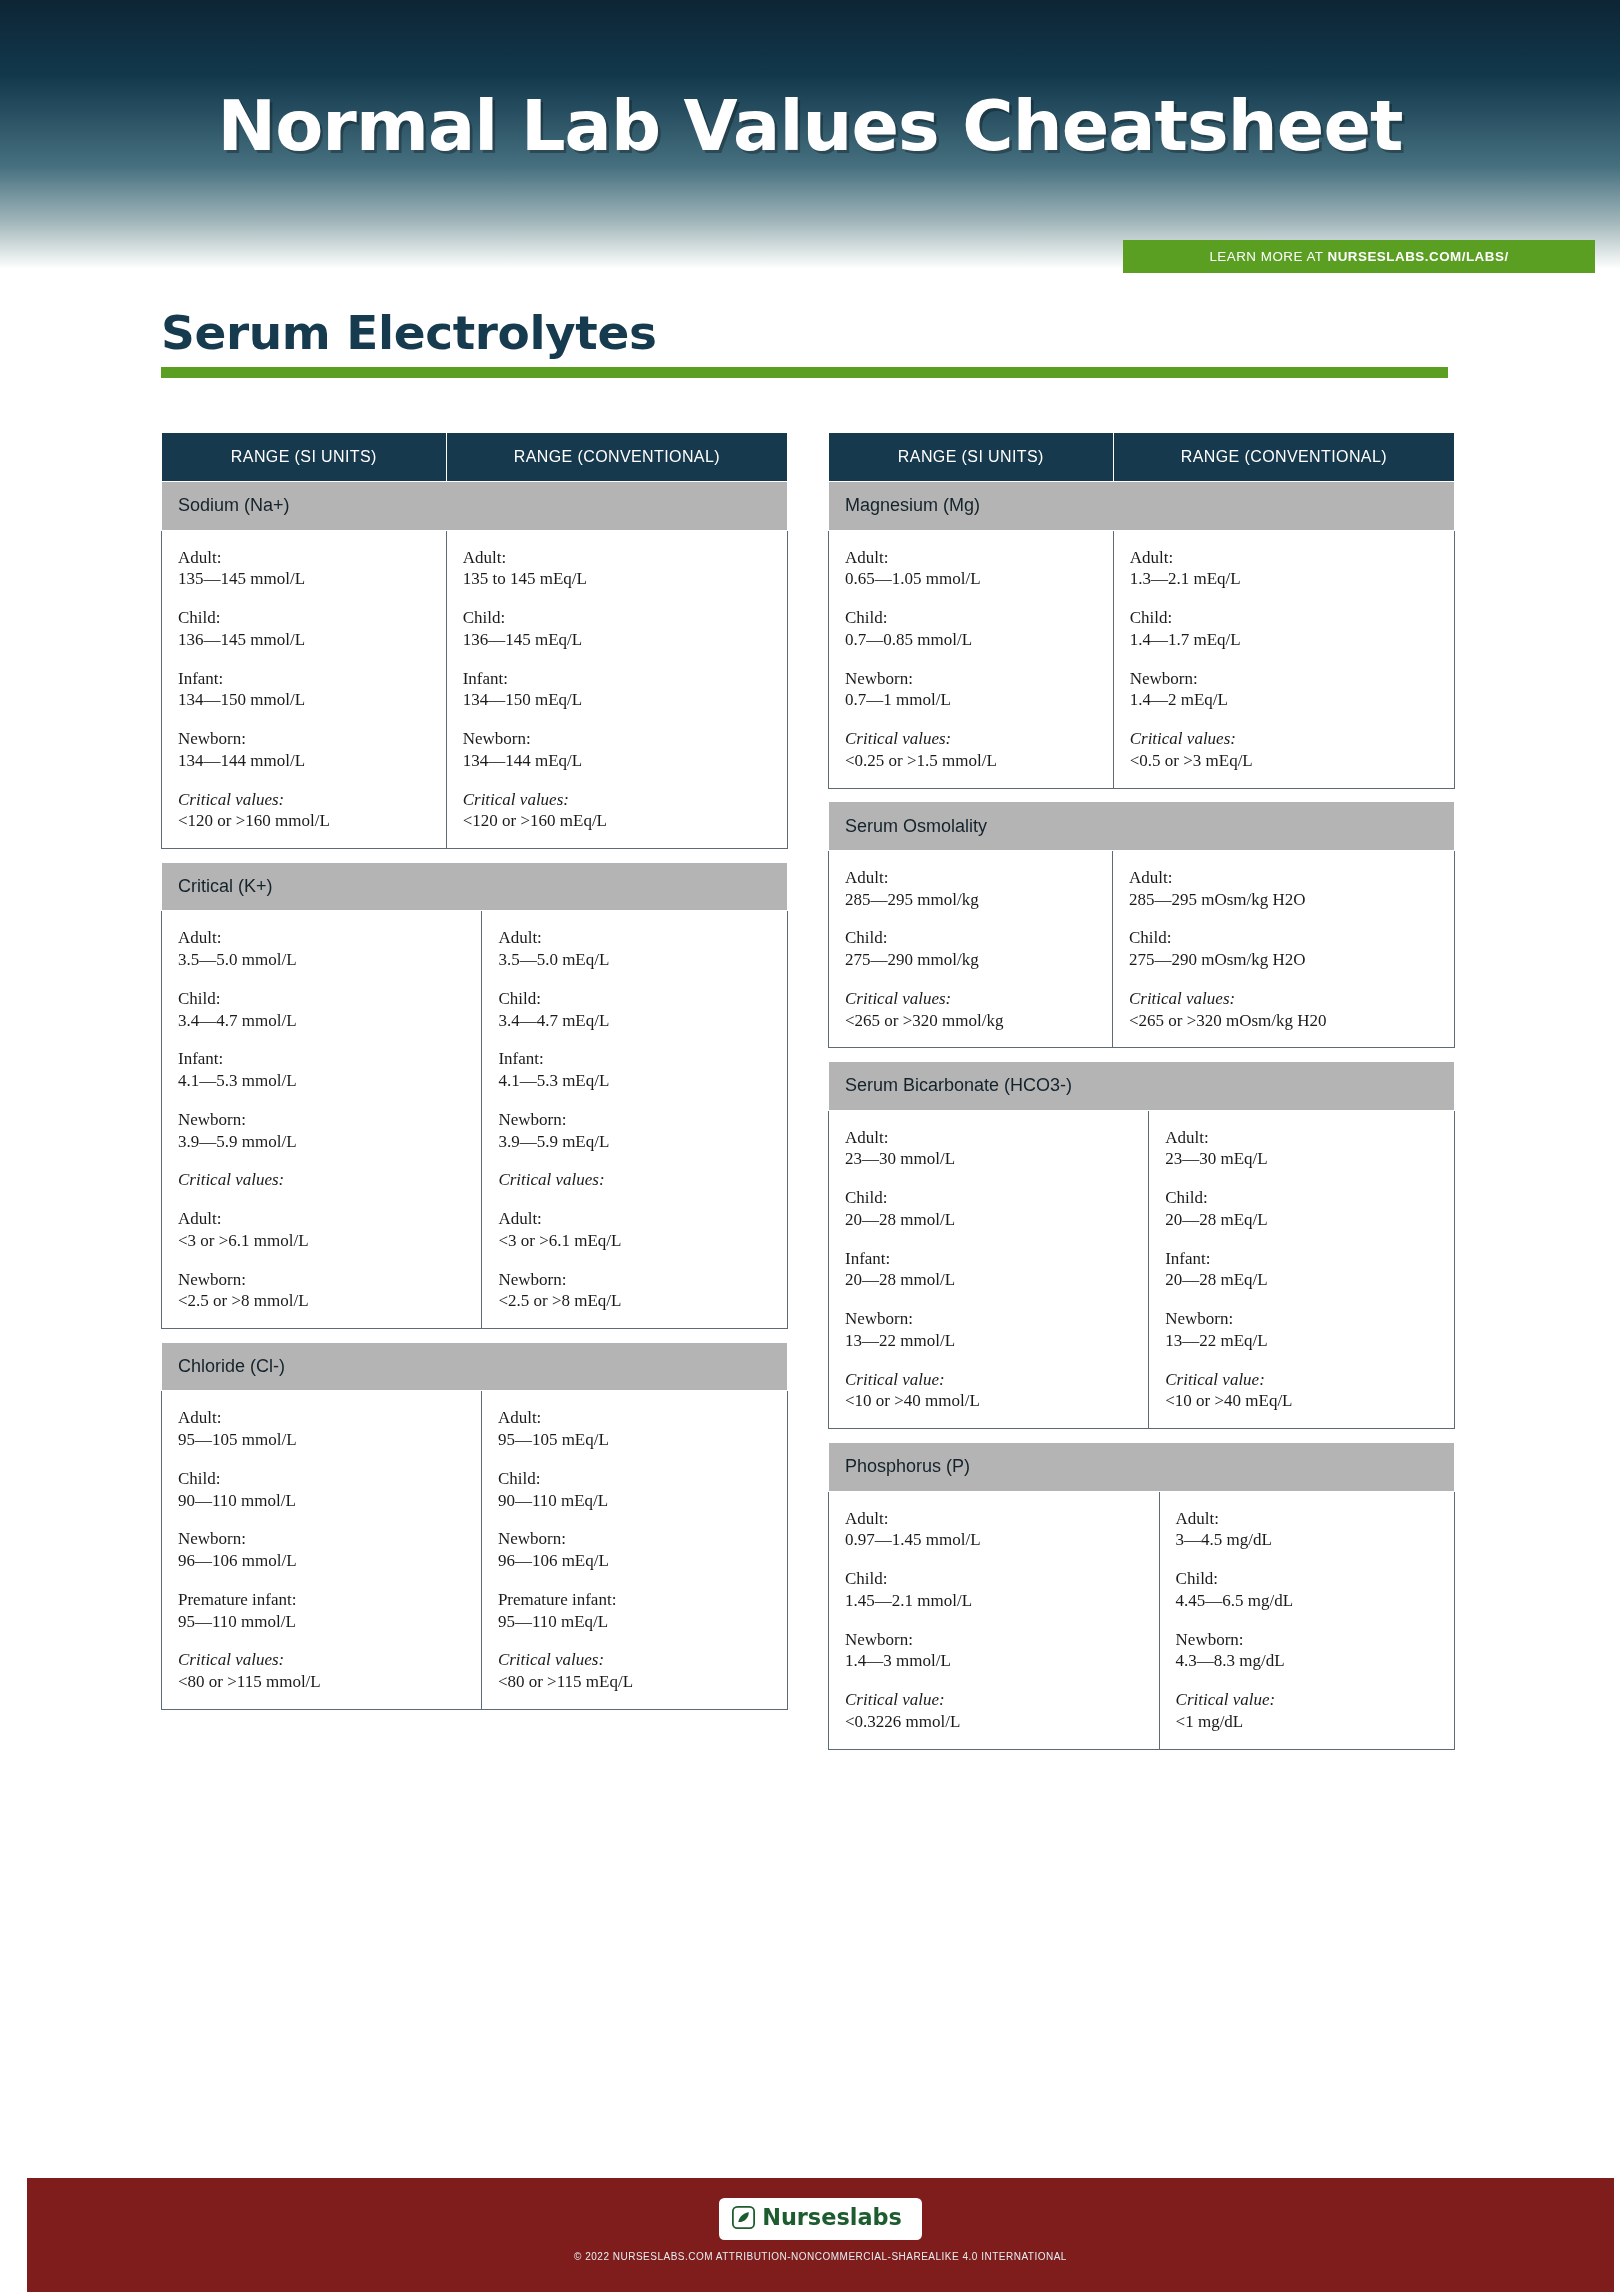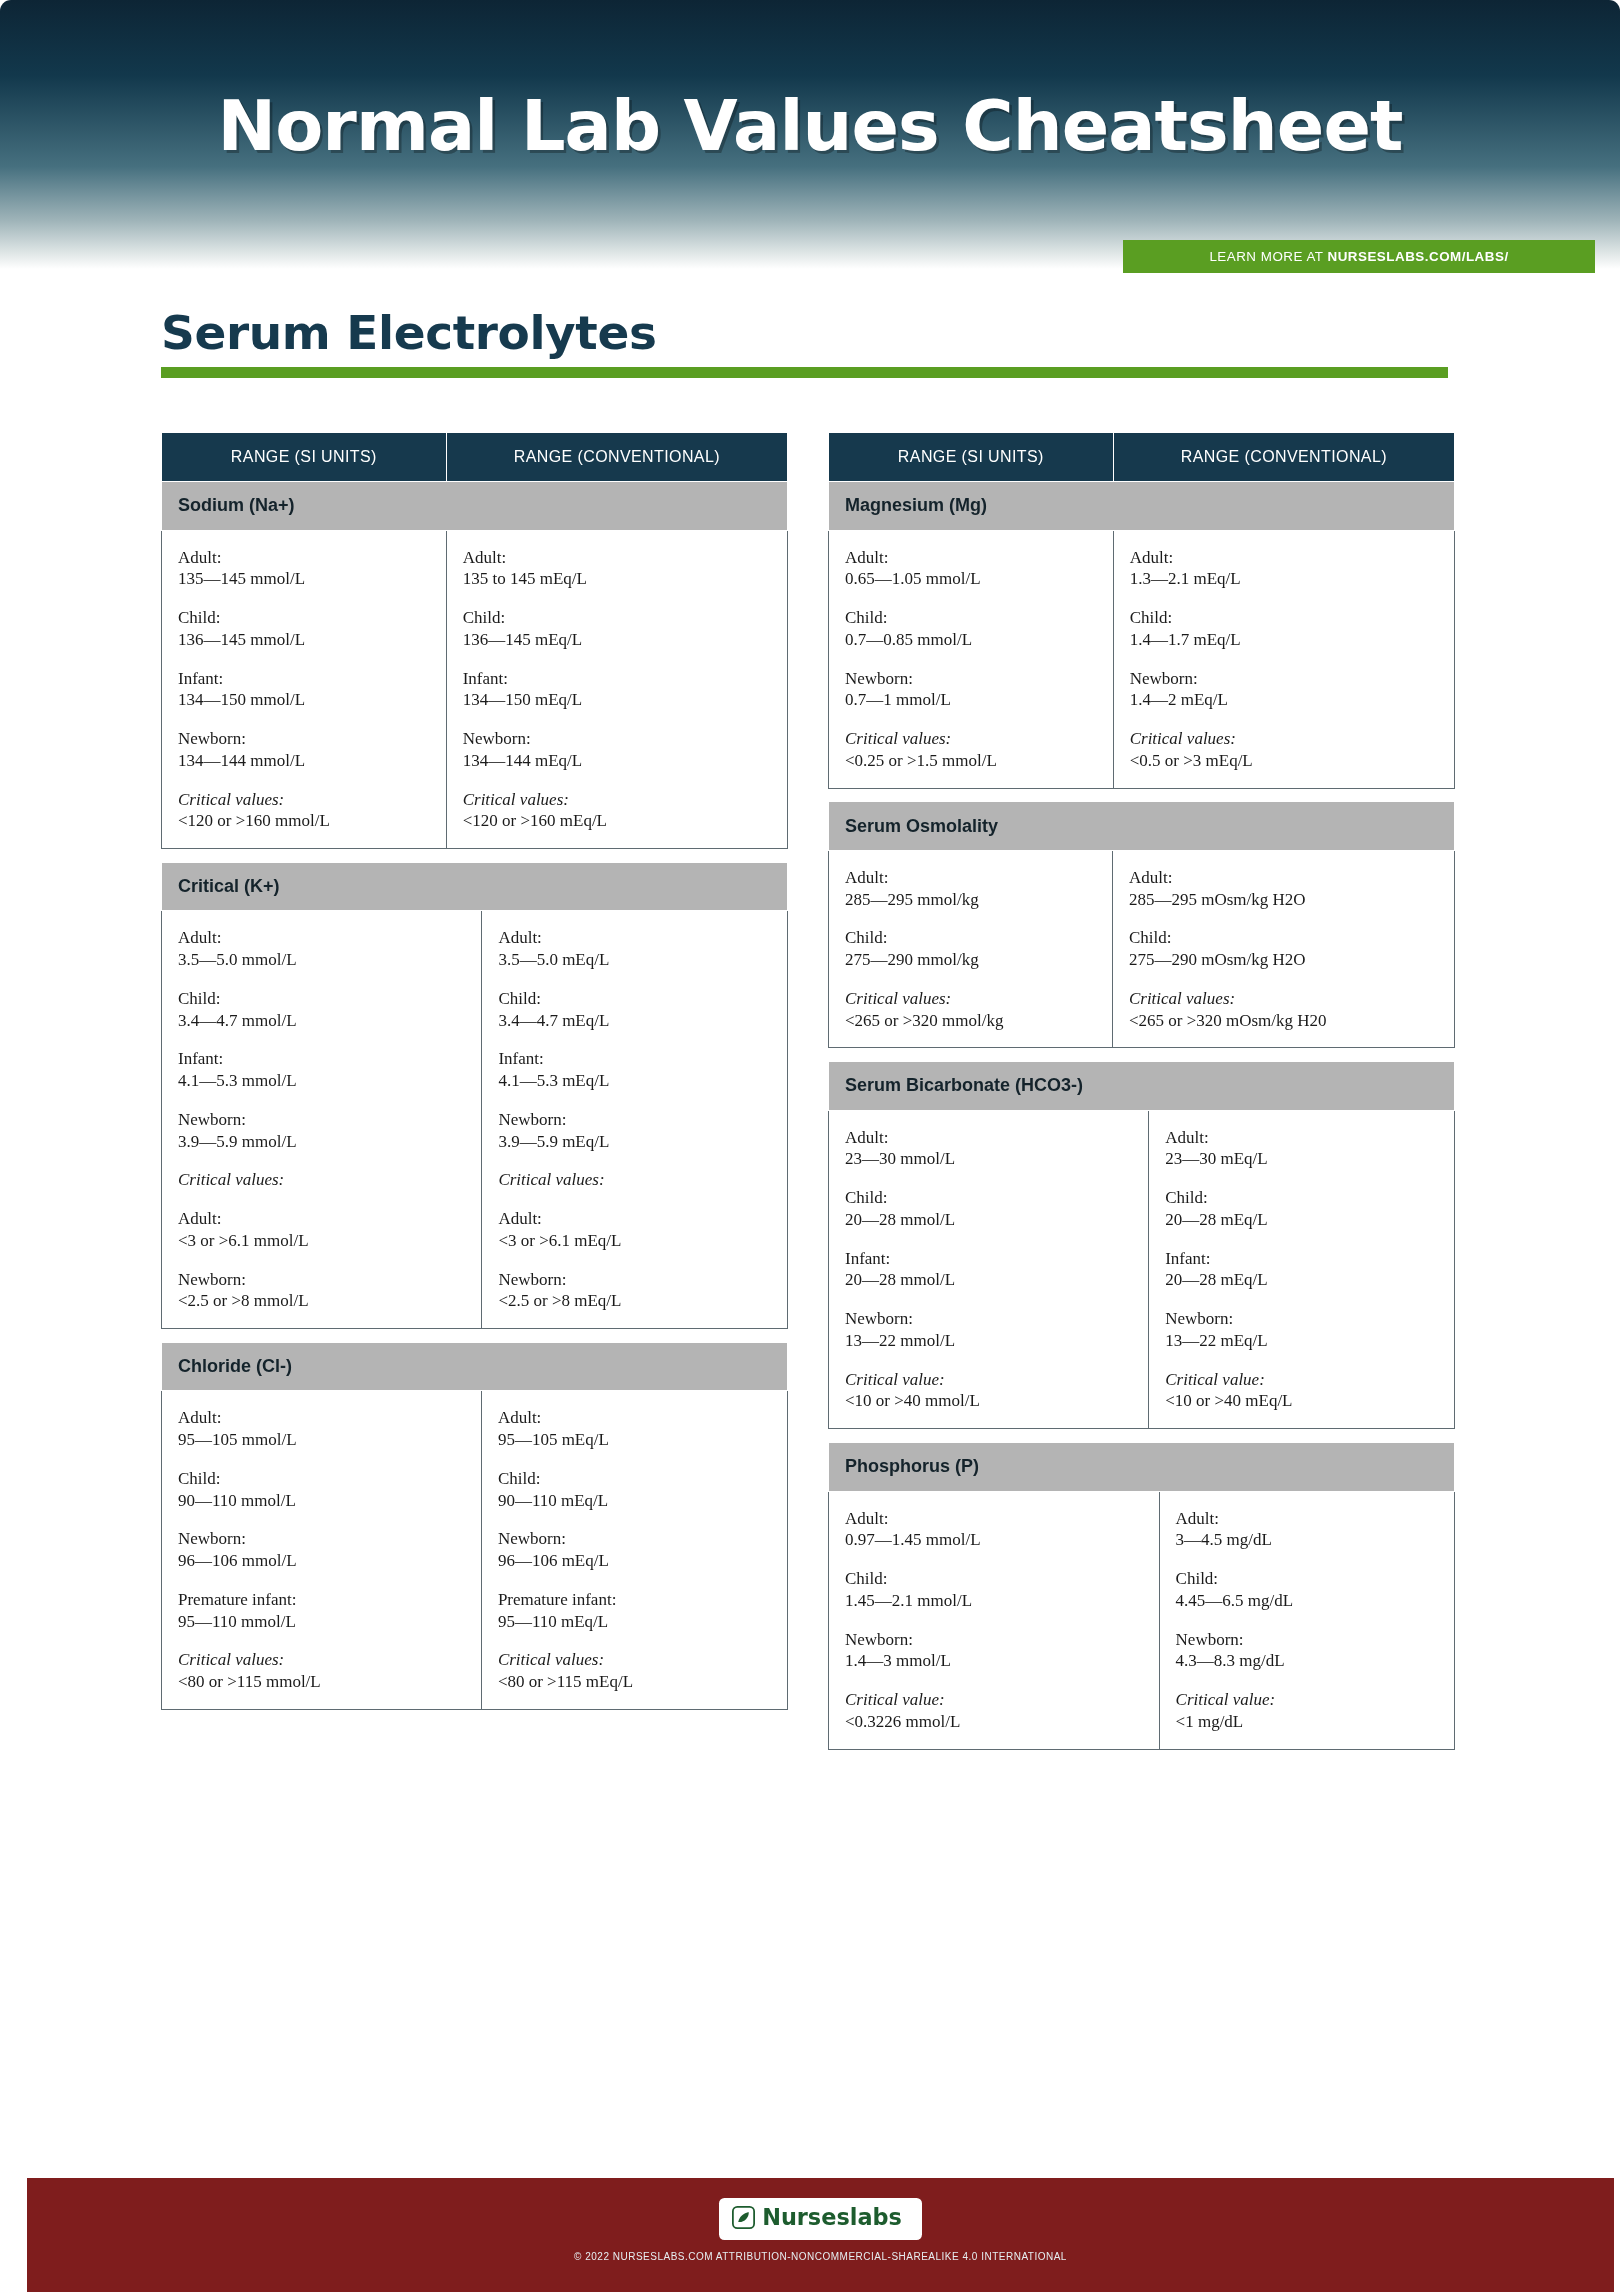--- a/index.html
+++ b/index.html
@@ -7,21 +7,20 @@
     margin: 0; padding: 0;
     background: #ffffff;
     font-family: "Liberation Sans", sans-serif;
   }
   .page {
     position: relative;
     width: 1620px;
     height: 2293px;
     background: #ffffff;
     overflow: hidden;
-    border-radius: 11px;
   }
   
   .header {
     position: relative;
     height: 269px;
     background: linear-gradient(to bottom, #0d2535 0%, #12384c 28%, #46707f 62%, #9fb4b9 82%, #dfe6e6 94%, #ffffff 100%);
   }
   .title {
     position: absolute;
     left: 0; right: 0;
@@ -91,21 +90,21 @@
     color: #ffffff;
     font-size: 16px;
     text-align: center;
     padding: 15px 7.2px;
     letter-spacing: 0.4px;
     border: 1.8px solid #ffffff;
   }
   .grp-row td {
     background: #b4b4b4;
     color: #14232b;
-    font-weight: bold;
+    font-weight: normal;
     font-size: 18px;
     padding: 13.4px 16px;
     border: 1.8px solid #ffffff;
   }
   .body-row td {
     background: #ffffff;
     vertical-align: top;
     font-size: 17px;
     color: #1b1b1b;
     padding: 16px 16px 16px 16px;

